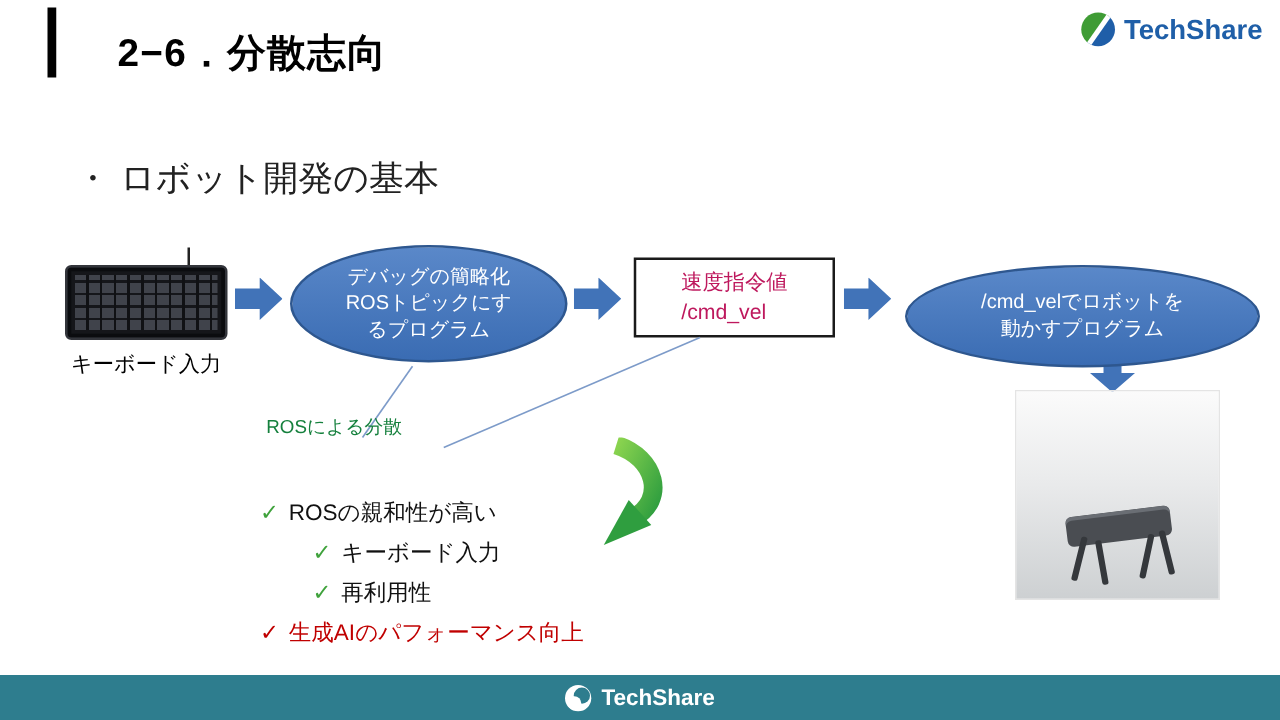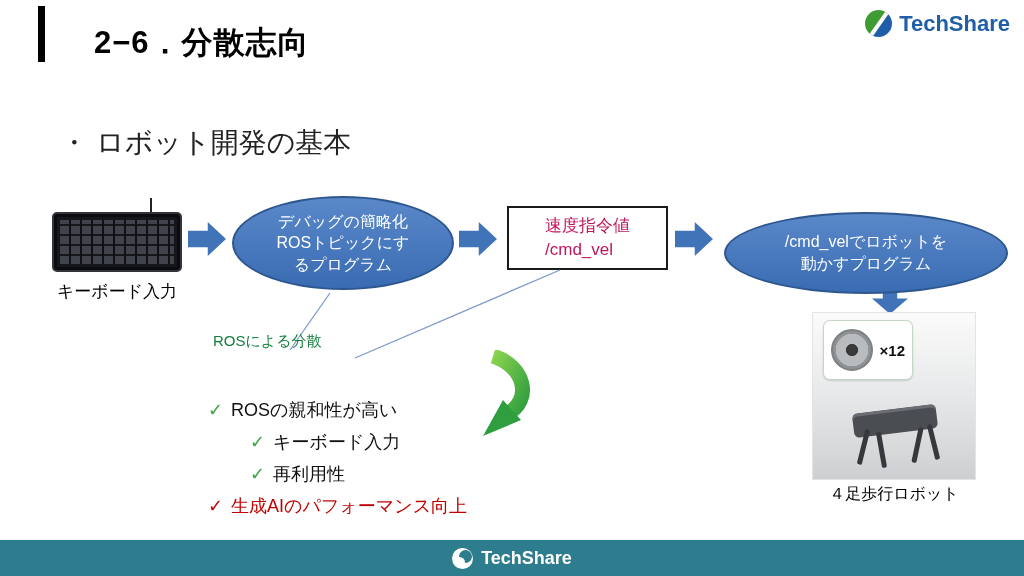--- a/index.html
+++ b/index.html
@@ -136,33 +136,28 @@
   <div id="ellipse2" class="ellipse pre">/cmd_velでロボットを
 動かすプログラム</div>
 
   <svg class="lines-overlay" viewBox="0 0 1024 576">
     <line x1="330" y1="293" x2="290" y2="350" stroke="#7d9bc9" stroke-width="1.3"></line>
     <line x1="560" y1="270" x2="355" y2="358" stroke="#7d9bc9" stroke-width="1.3"></line>
   </svg>
   <div class="ros-label">ROSによる分散</div>
 
   <div class="robot-box">
-    <div class="motor-box">
-      <div class="motor-circle"></div>
-      <div class="motor-count">×12</div>
-    </div>
     <div class="robot-figure">
       <div class="robot-body"></div>
       <div class="robot-leg leg1"></div>
       <div class="robot-leg leg2"></div>
       <div class="robot-leg leg3"></div>
       <div class="robot-leg leg4"></div>
     </div>
   </div>
-  <div class="robot-caption">４足歩行ロボット</div>
 
   <svg class="green-arrow" viewBox="0 0 92 98">
     <defs>
       <linearGradient id="gg" x1="0" y1="0" x2="1" y2="1">
         <stop offset="0" stop-color="#8bd44f"></stop>
         <stop offset="1" stop-color="#2f9e3f"></stop>
       </linearGradient>
     </defs>
     <path d="M50 6 C82 16 90 50 64 64" fill="none" stroke="url(#gg)" stroke-width="15"></path>
     <polygon points="60,50 78,70 40,86" fill="#2f9e3f"></polygon>

